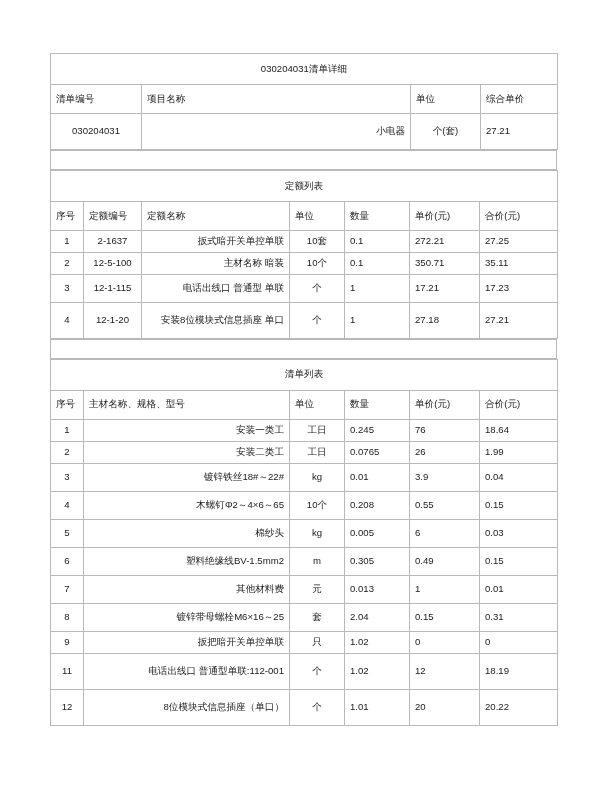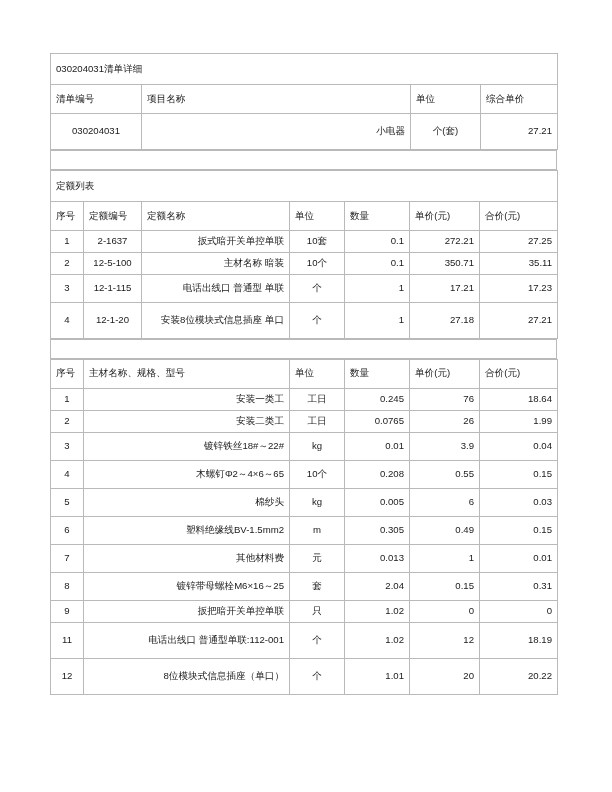--- a/index.html
+++ b/index.html
@@ -30,31 +30,31 @@
     border: 1px solid #b9b9b9;
     font-size: 9.6px;
     line-height: 1.35;
     padding: 4px 5px;
     vertical-align: middle;
     background: #ffffff;
     word-wrap: break-word;
     overflow-wrap: break-word;
   }
   .band-title {
-    text-align: left;
+    text-align: center;
     height: 22px;
     font-size: 9.8px;
   }
   .hdr {
     text-align: left;
     height: 20px;
   }
   .c  { text-align: center; }
   .l  { text-align: right; }
-  .r  { text-align: right; margin-left: 20px; }
+  .r  { text-align: left; margin-left: 20px; }
   .row-tall   { height: 36px; padding-left: 37px; }
   .row-normal { height: 21px; }
   .row-mid    { height: 28px; }
   .spacer td {
     border: none;
     height: 10px;
     padding: 0;
     background: #ffffff;
   }
 </style>
@@ -172,20 +172,23 @@
     <colgroup>
       <col style="width:33px">
         <col style="width:206px">
         <col style="width:55px">
       <col style="width:65px">
         <col style="width:70px">
         <col style="width:78px">
     </colgroup>
     <tbody>
       <tr>
+        <td class="band-title" colspan="6">清单列表</td>
+      </tr>
+      <tr>
         <td class="hdr">序号</td>
         <td class="hdr">主材名称、规格、型号</td>
         <td class="hdr">单位</td>
         <td class="hdr">数量</td>
         <td class="hdr">单价(元)</td>
         <td class="hdr">合价(元)</td>
       </tr>
 
       <tr class="row-normal">
         <td class="c">1</td>

